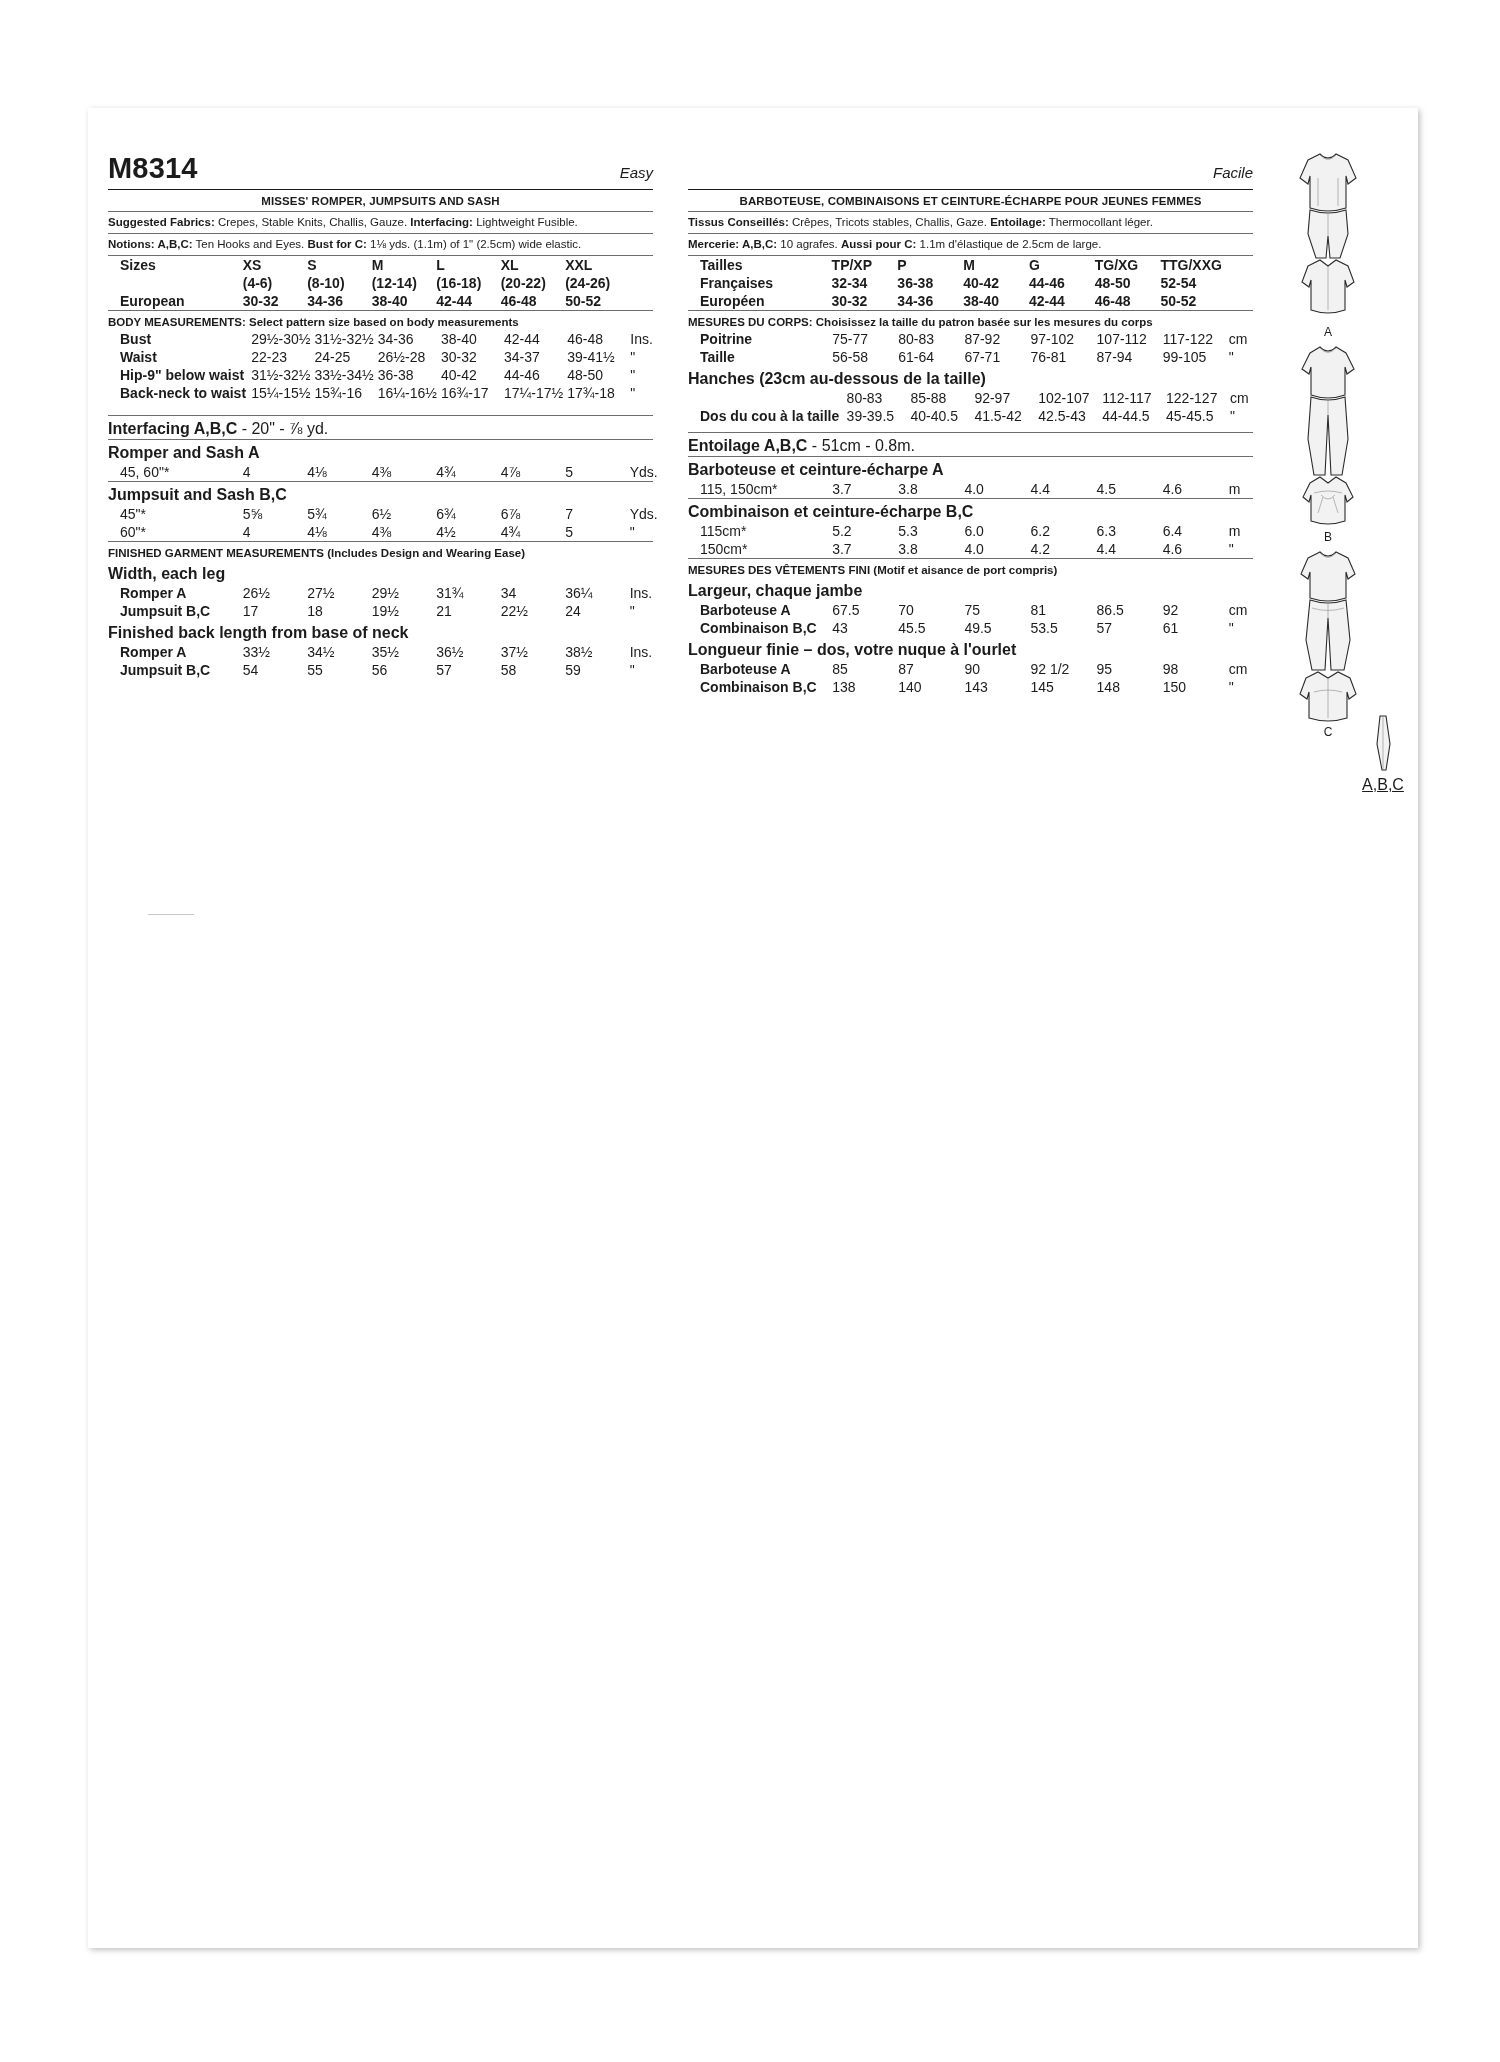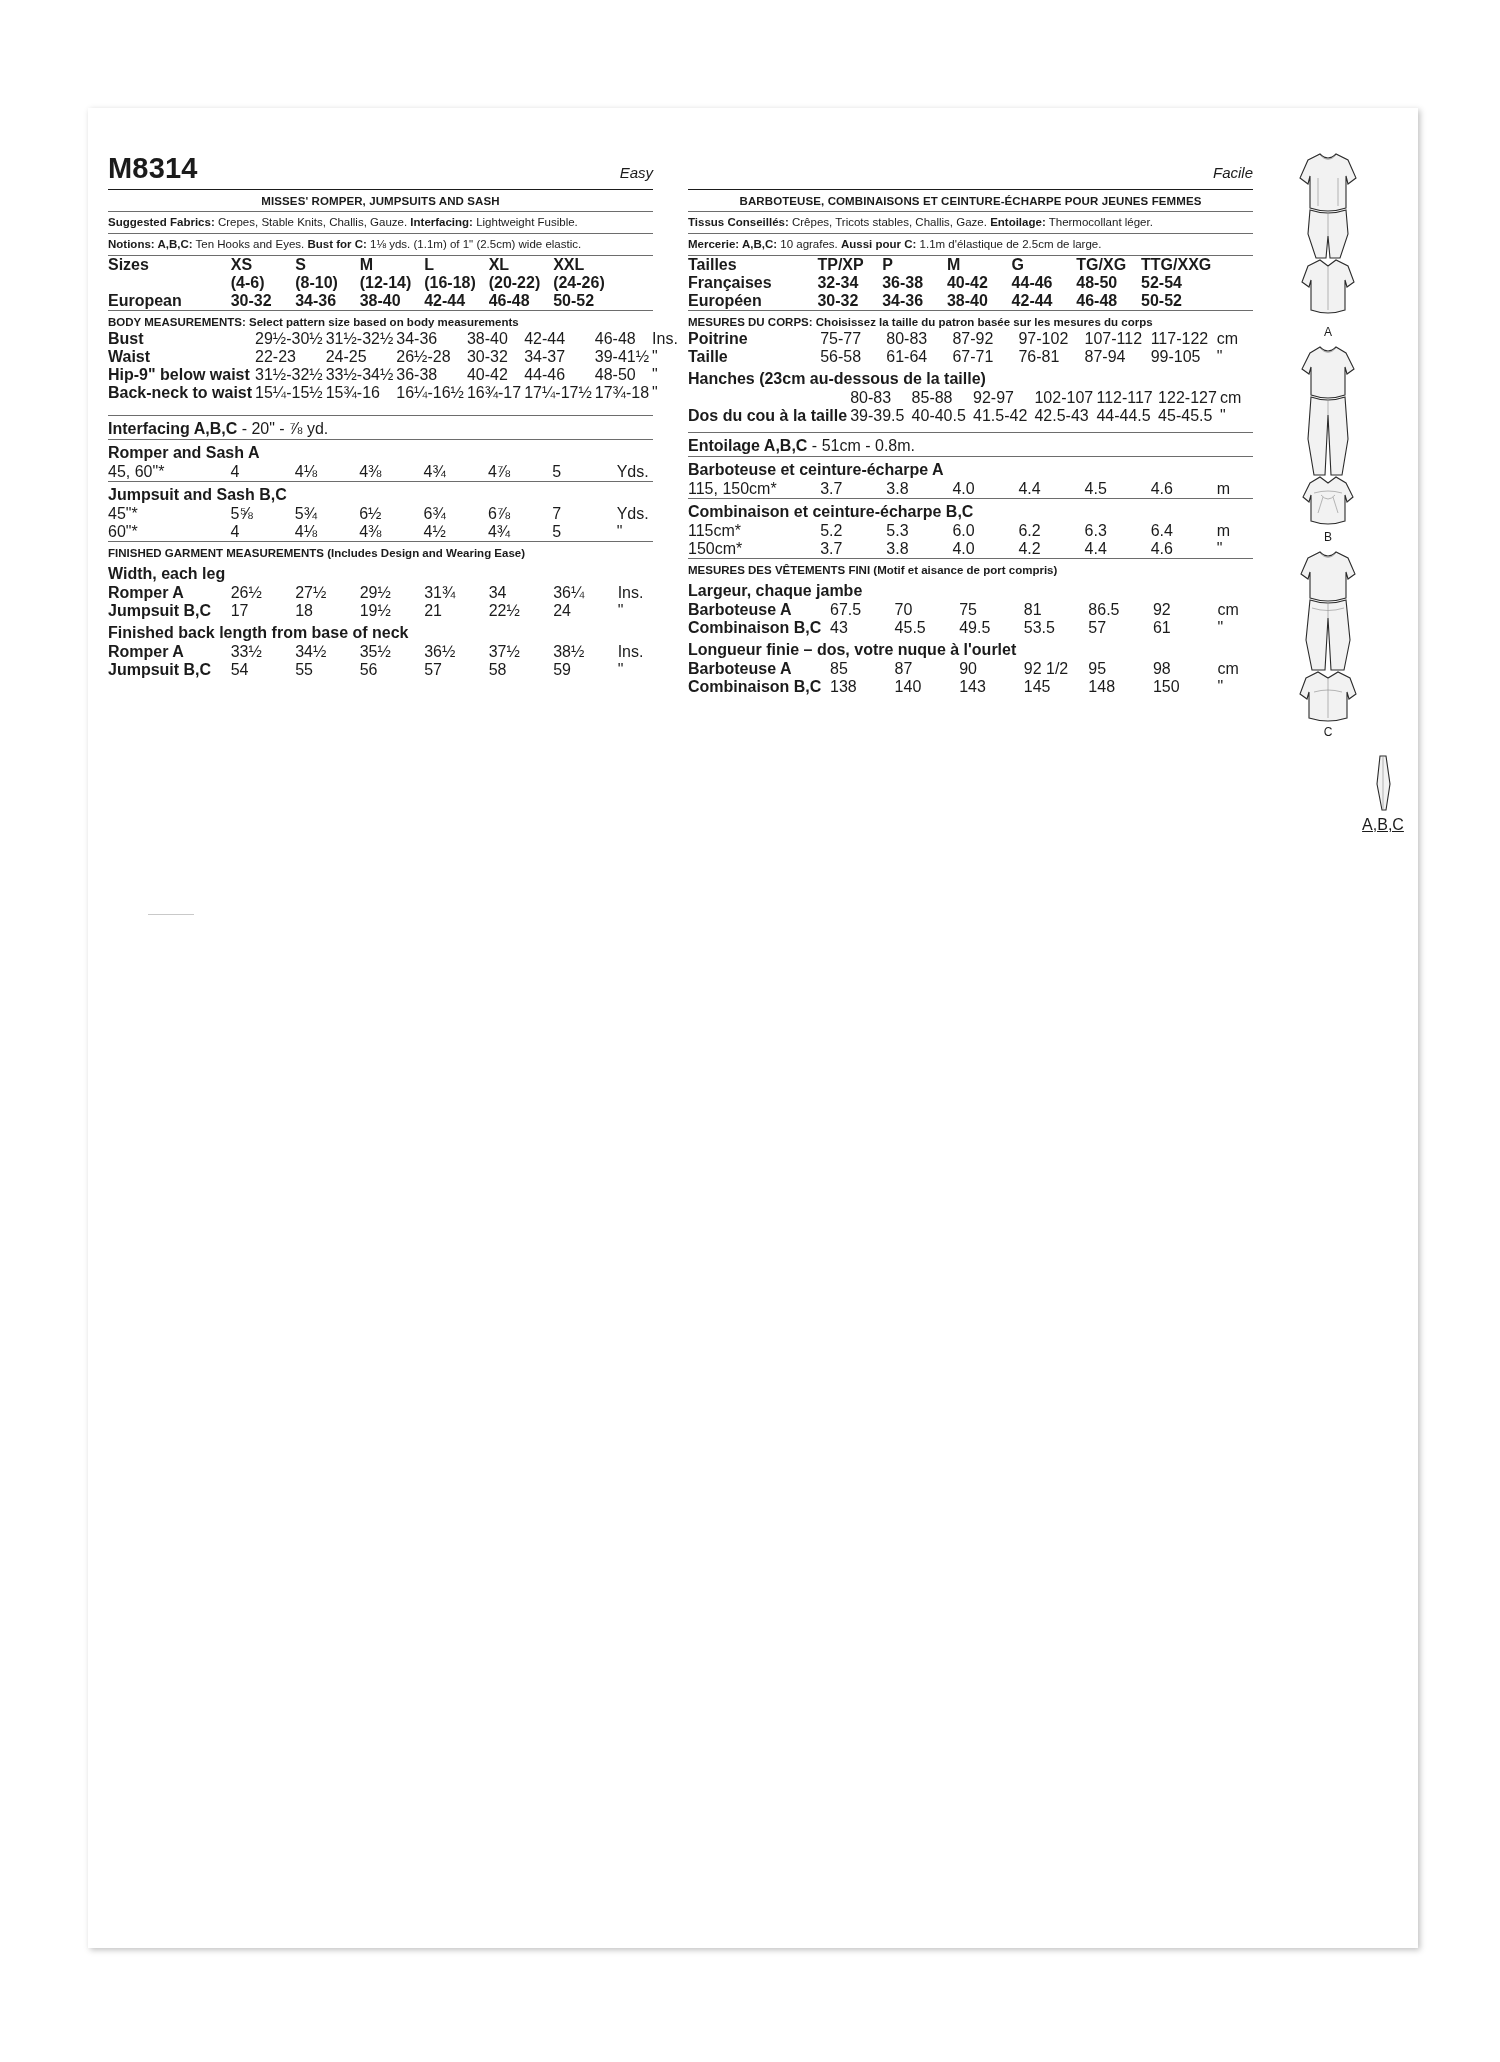--- a/index.html
+++ b/index.html
@@ -72,21 +72,22 @@
     font-size: 11.5px;
     line-height: 15px;
     padding: 3px 0 3px 0;
   }
   .txt b { font-weight: bold; margin-top: 8px; }
 
   
   table.grid {
     border-collapse: collapse;
     width: 100%;
-    font-size: 16px;
+    font-size: 14px;
+    margin-left: 12px;
   }
   table.grid td {
     padding: 2px 3px 2px 0;
     vertical-align: top;
     line-height: 14px;
     white-space: nowrap;
   }
   td.lbl { font-weight: bold; }
   td.unit { font-weight: normal; }
   .sec-head {
@@ -123,21 +124,21 @@
     text-align: center;
     margin-bottom: 4px;
   }
   .fig .cap {
     font-size: 12px;
     padding-top: 2px;
   }
   .sash-fig {
     position: absolute;
     left: 92px;
-    top: 606px;
+    top: 566px;
     width: 46px;
     text-align: center;
     text-decoration: underline;
   }
   svg { display: block; }
   .fillart { fill: #f2f2f2; stroke: #2b2b2b; stroke-width: 1.1; }
   .faint { stroke: #9a9a9a; stroke-width: 0.7; fill: none; }
   .tiny-stub {
     position: absolute;
     left: 40px;

